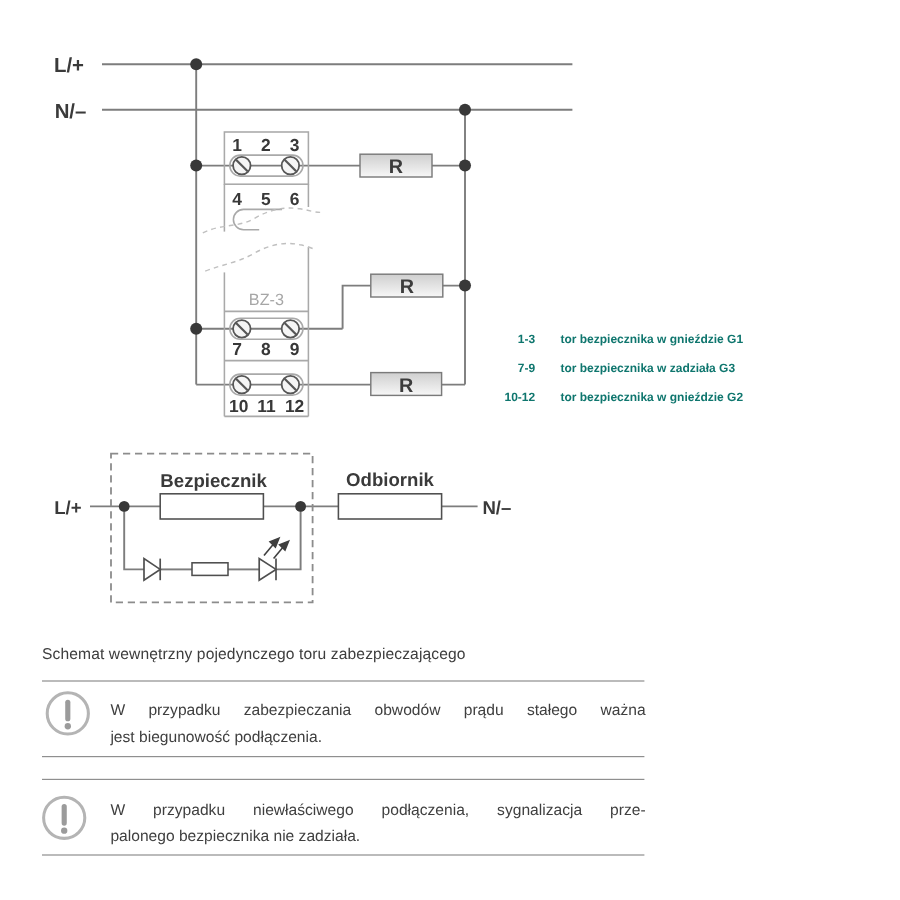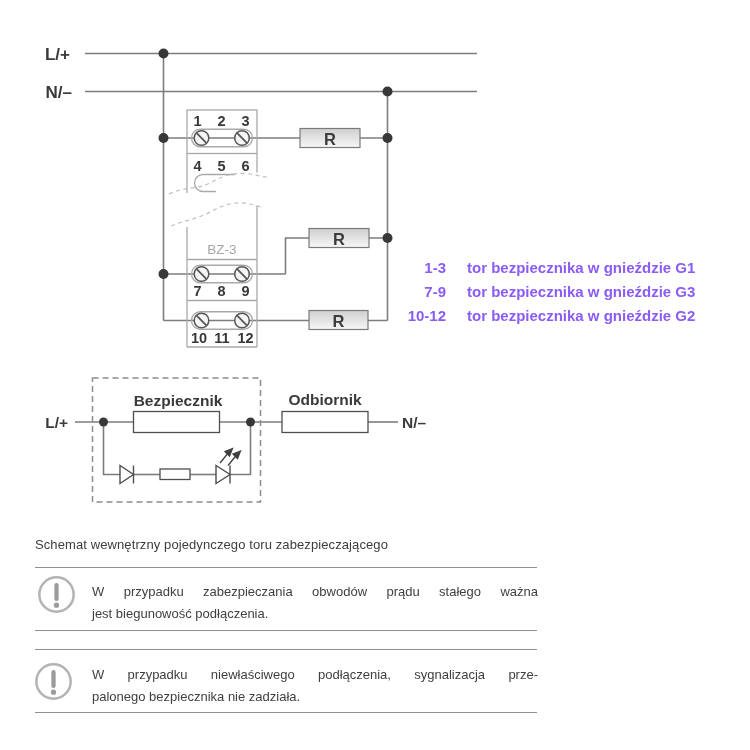--- a/index.html
+++ b/index.html
@@ -8,21 +8,21 @@
     font-family:"Liberation Sans", sans-serif;
     -webkit-font-smoothing:antialiased;
   }
   .layer{position:absolute;left:0;top:0;}
   svg text{font-family:"Liberation Sans", sans-serif;fill:#3a3a3a;}
   .t-supply{font-size:17px;font-weight:600;}
   .t-num{font-size:14.5px;font-weight:600;fill:#383838;}
   .t-r{font-size:16.5px;font-weight:600;fill:#3c3c3c;}
   .t-bz{font-size:13.5px;fill:#a6a6a6;}
   .t-low{font-size:15.5px;font-weight:600;}
-  .legend{position:absolute;left:388px;top:256px;color:#8b5cf6;font-size:15px;font-weight:600;}
+  .legend{position:absolute;left:388px;top:272px;color:#0f766e;font-size:10px;font-weight:600;}
   .legend-row{display:flex;height:23.8px;line-height:23.8px;}
   .legend-range{display:inline-block;width:58px;text-align:right;}
   .legend-text{margin-left:21px;white-space:nowrap;}
   .caption{position:absolute;left:35px;top:537px;font-size:13px;color:#3d3d3d;letter-spacing:0.1px;}
   .rule{position:absolute;left:35px;width:502px;height:0;border-top:1.3px solid #8f8f8f;}
   .note-icon{position:absolute;width:39px;height:39px;}
   .note-text{position:absolute;left:92px;width:446px;font-size:13px;line-height:22.3px;color:#3f3f3f;}
   .note-line-justify{text-align:justify;text-align-last:justify;}
 </style>
 </head>
@@ -192,21 +192,21 @@
   </g>
 </svg>
 
 <div class="legend">
   <div class="legend-row">
     <span class="legend-range">1-3</span>
     <span class="legend-text">tor bezpiecznika w gnieździe G1</span>
   </div>
   <div class="legend-row">
     <span class="legend-range">7-9</span>
-    <span class="legend-text">tor bezpiecznika w gnieździe G3</span>
+    <span class="legend-text">tor bezpiecznika w zadziała G3</span>
   </div>
   <div class="legend-row">
     <span class="legend-range">10-12</span>
     <span class="legend-text">tor bezpiecznika w gnieździe G2</span>
   </div>
 </div>
 
 <div class="caption">Schemat wewnętrzny pojedynczego toru zabezpieczającego</div>
 
 <div class="rule" style="top:567px;"></div>

